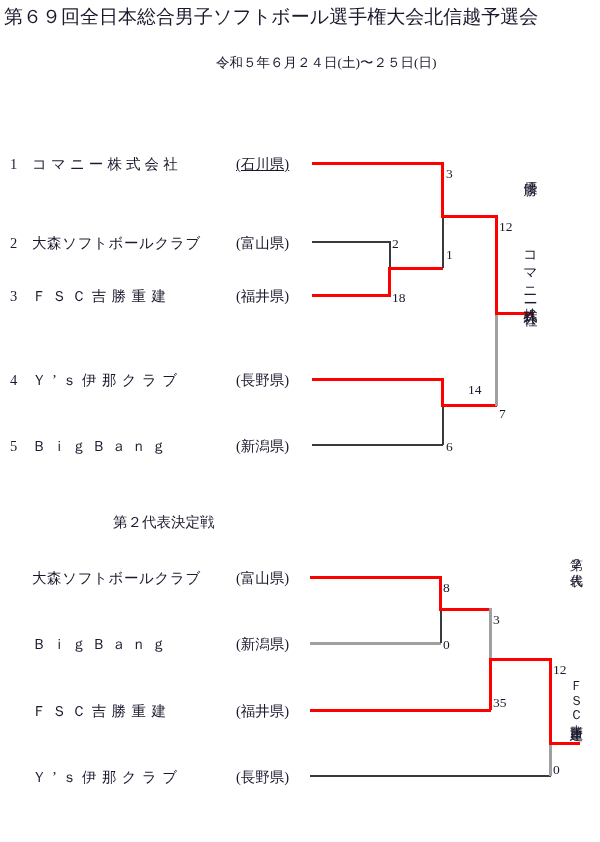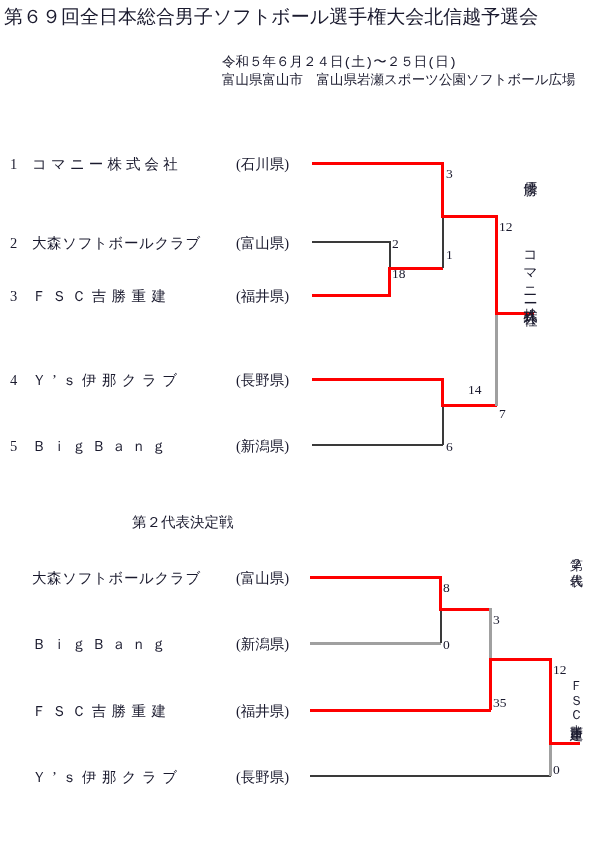--- a/index.html
+++ b/index.html
@@ -21,36 +21,34 @@
     position: absolute;
     left: 4px;
     top: 4px;
     font-size: 19px;
     letter-spacing: 0px;
     white-space: nowrap;
     color: #1a1a2e;
   }
   .meta {
     position: absolute;
-    left: 222px;
+    left: 216px;
     top: 54px;
     font-size: 13.5px;
     line-height: 18px;
     white-space: nowrap;
     color: #1a1a2e;
-    font-family: Liberation Mono, monospace;
   }
   .meta div { white-space: pre; }
 
   .section-head {
     position: absolute;
     font-size: 14.5px;
     white-space: nowrap;
     color: #1a1a2e;
-    margin-left: 19px;
   }
 
   
   .team {
     position: absolute;
     height: 18px;
     line-height: 18px;
     font-size: 14.5px;
     white-space: nowrap;
     color: #1a1a2e;
@@ -106,27 +104,26 @@
   }
   .vtext.small { font-size: 13px; letter-spacing: 1.2px; }
 </style>
 </head>
 <body>
 
 <div class="title">第６９回全日本総合男子ソフトボール選手権大会北信越予選会</div>
 
 <div class="meta">
   <div>令和５年６月２４日(土)〜２５日(日)</div>
-  <div>富山県富山市　富山県岩瀬スポーツ公園ソフトボール広場</div>
 </div>
 
 <div class="team" style="left:10px; top:155px;">
   <span class="seed">1</span>
   <span class="tname">コマニー株式会社</span>
-  <span class="pref" style="left:226px;">(石川県)</span>
+  <span class="pref" style="left:226px;text-decoration:underline;">(石川県)</span>
 </div>
 
 <div class="team" style="left:10px; top:234px;">
   <span class="seed">2</span>
   <span class="tname" style="letter-spacing:0.6px;">大森ソフトボールクラブ</span>
   <span class="pref" style="left:226px;">(富山県)</span>
 </div>
 
 <div class="team" style="left:10px; top:287px;">
   <span class="seed">3</span>
@@ -177,21 +174,21 @@
 <div class="ln hl red thick" style="left:441px; top:404px; width:56px;"></div>
 
 <div class="ln vl gray thick" style="left:495px; top:312px; height:94px;"></div>
 
 <div class="ln hl red thick" style="left:495px; top:312px; width:39px;"></div>
 
 <div class="score" style="left:446px; top:167px;">3</div>
 <div class="score" style="left:392px; top:237px;">2</div>
 <div class="score" style="left:446px; top:248px;">1</div>
 <div class="score" style="left:499px; top:220px;">12</div>
-<div class="score" style="left:392px; top:267px;">18</div>
+<div class="score" style="left:392px; top:291px;">18</div>
 <div class="score" style="left:468px; top:383px;">14</div>
 <div class="score" style="left:499px; top:407px;">7</div>
 <div class="score" style="left:446px; top:440px;">6</div>
 
 <div class="vtext" style="left:523px; top:170px;">優勝</div>
 <div class="vtext" style="left:523px; top:242px;">コマニー株式会社</div>
 
 <div class="section-head" style="left:113px; top:513px;">第２代表決定戦</div>
 
 <div class="team" style="left:32px; top:569px;">

